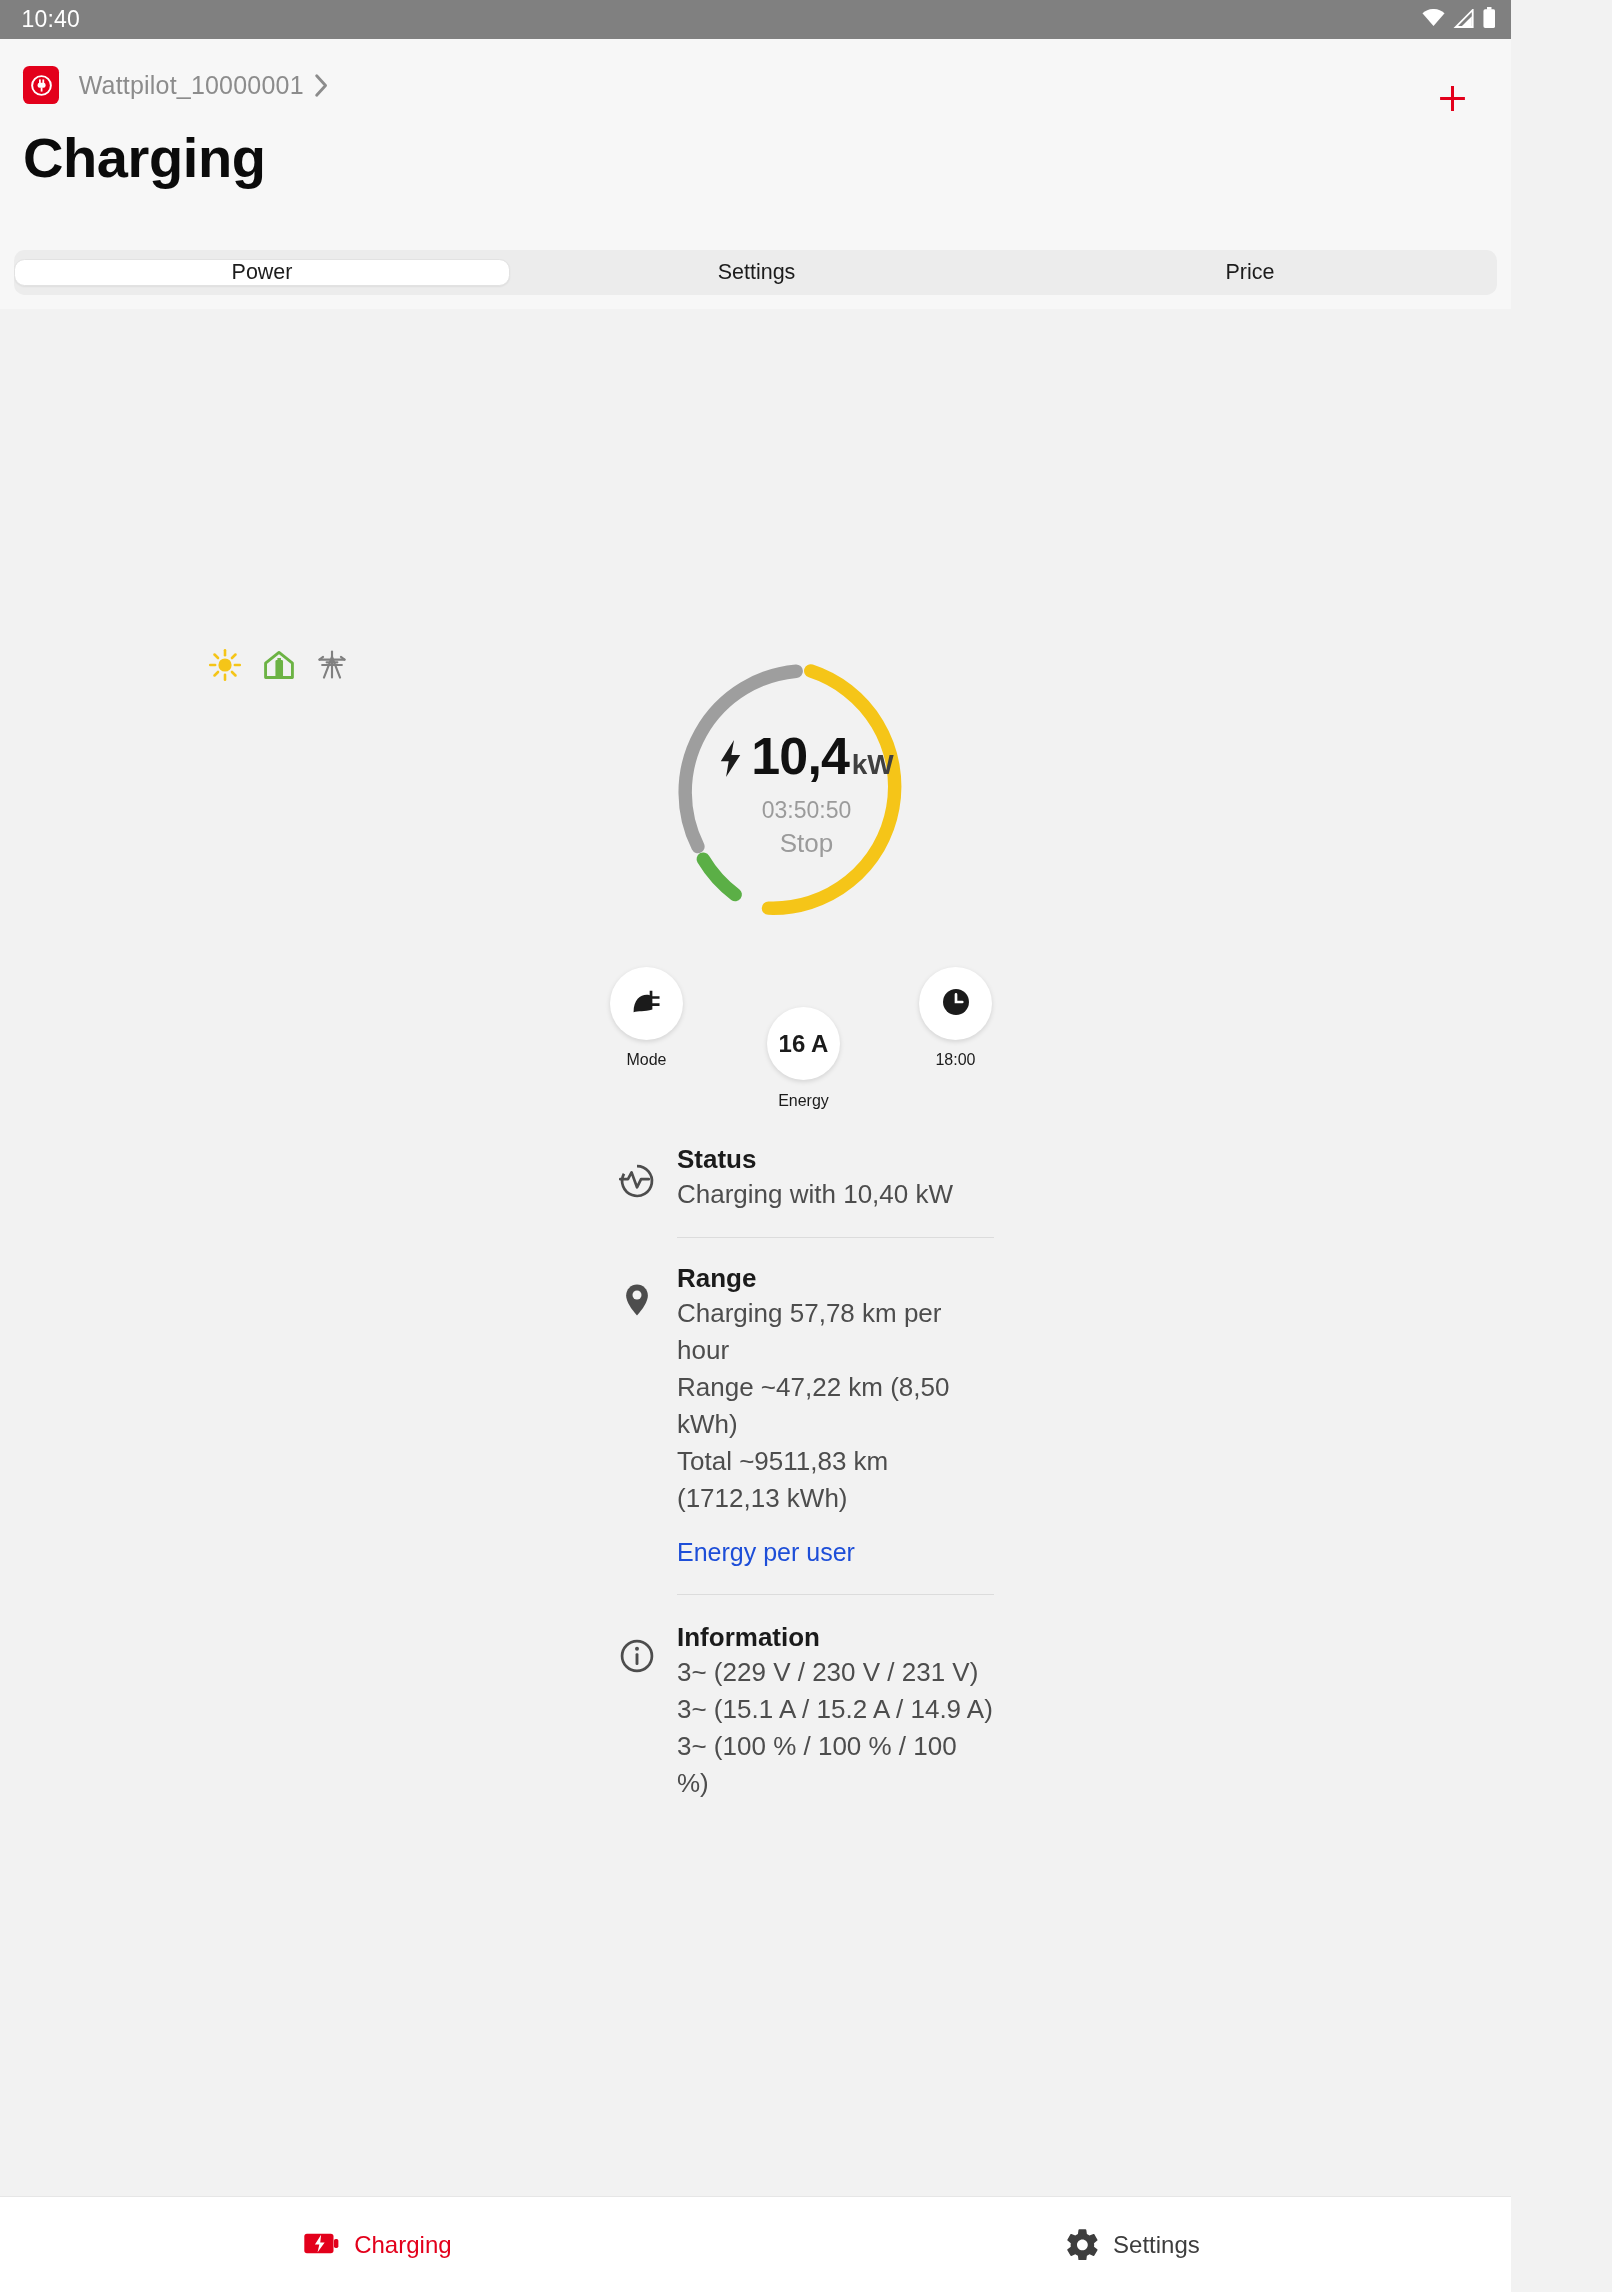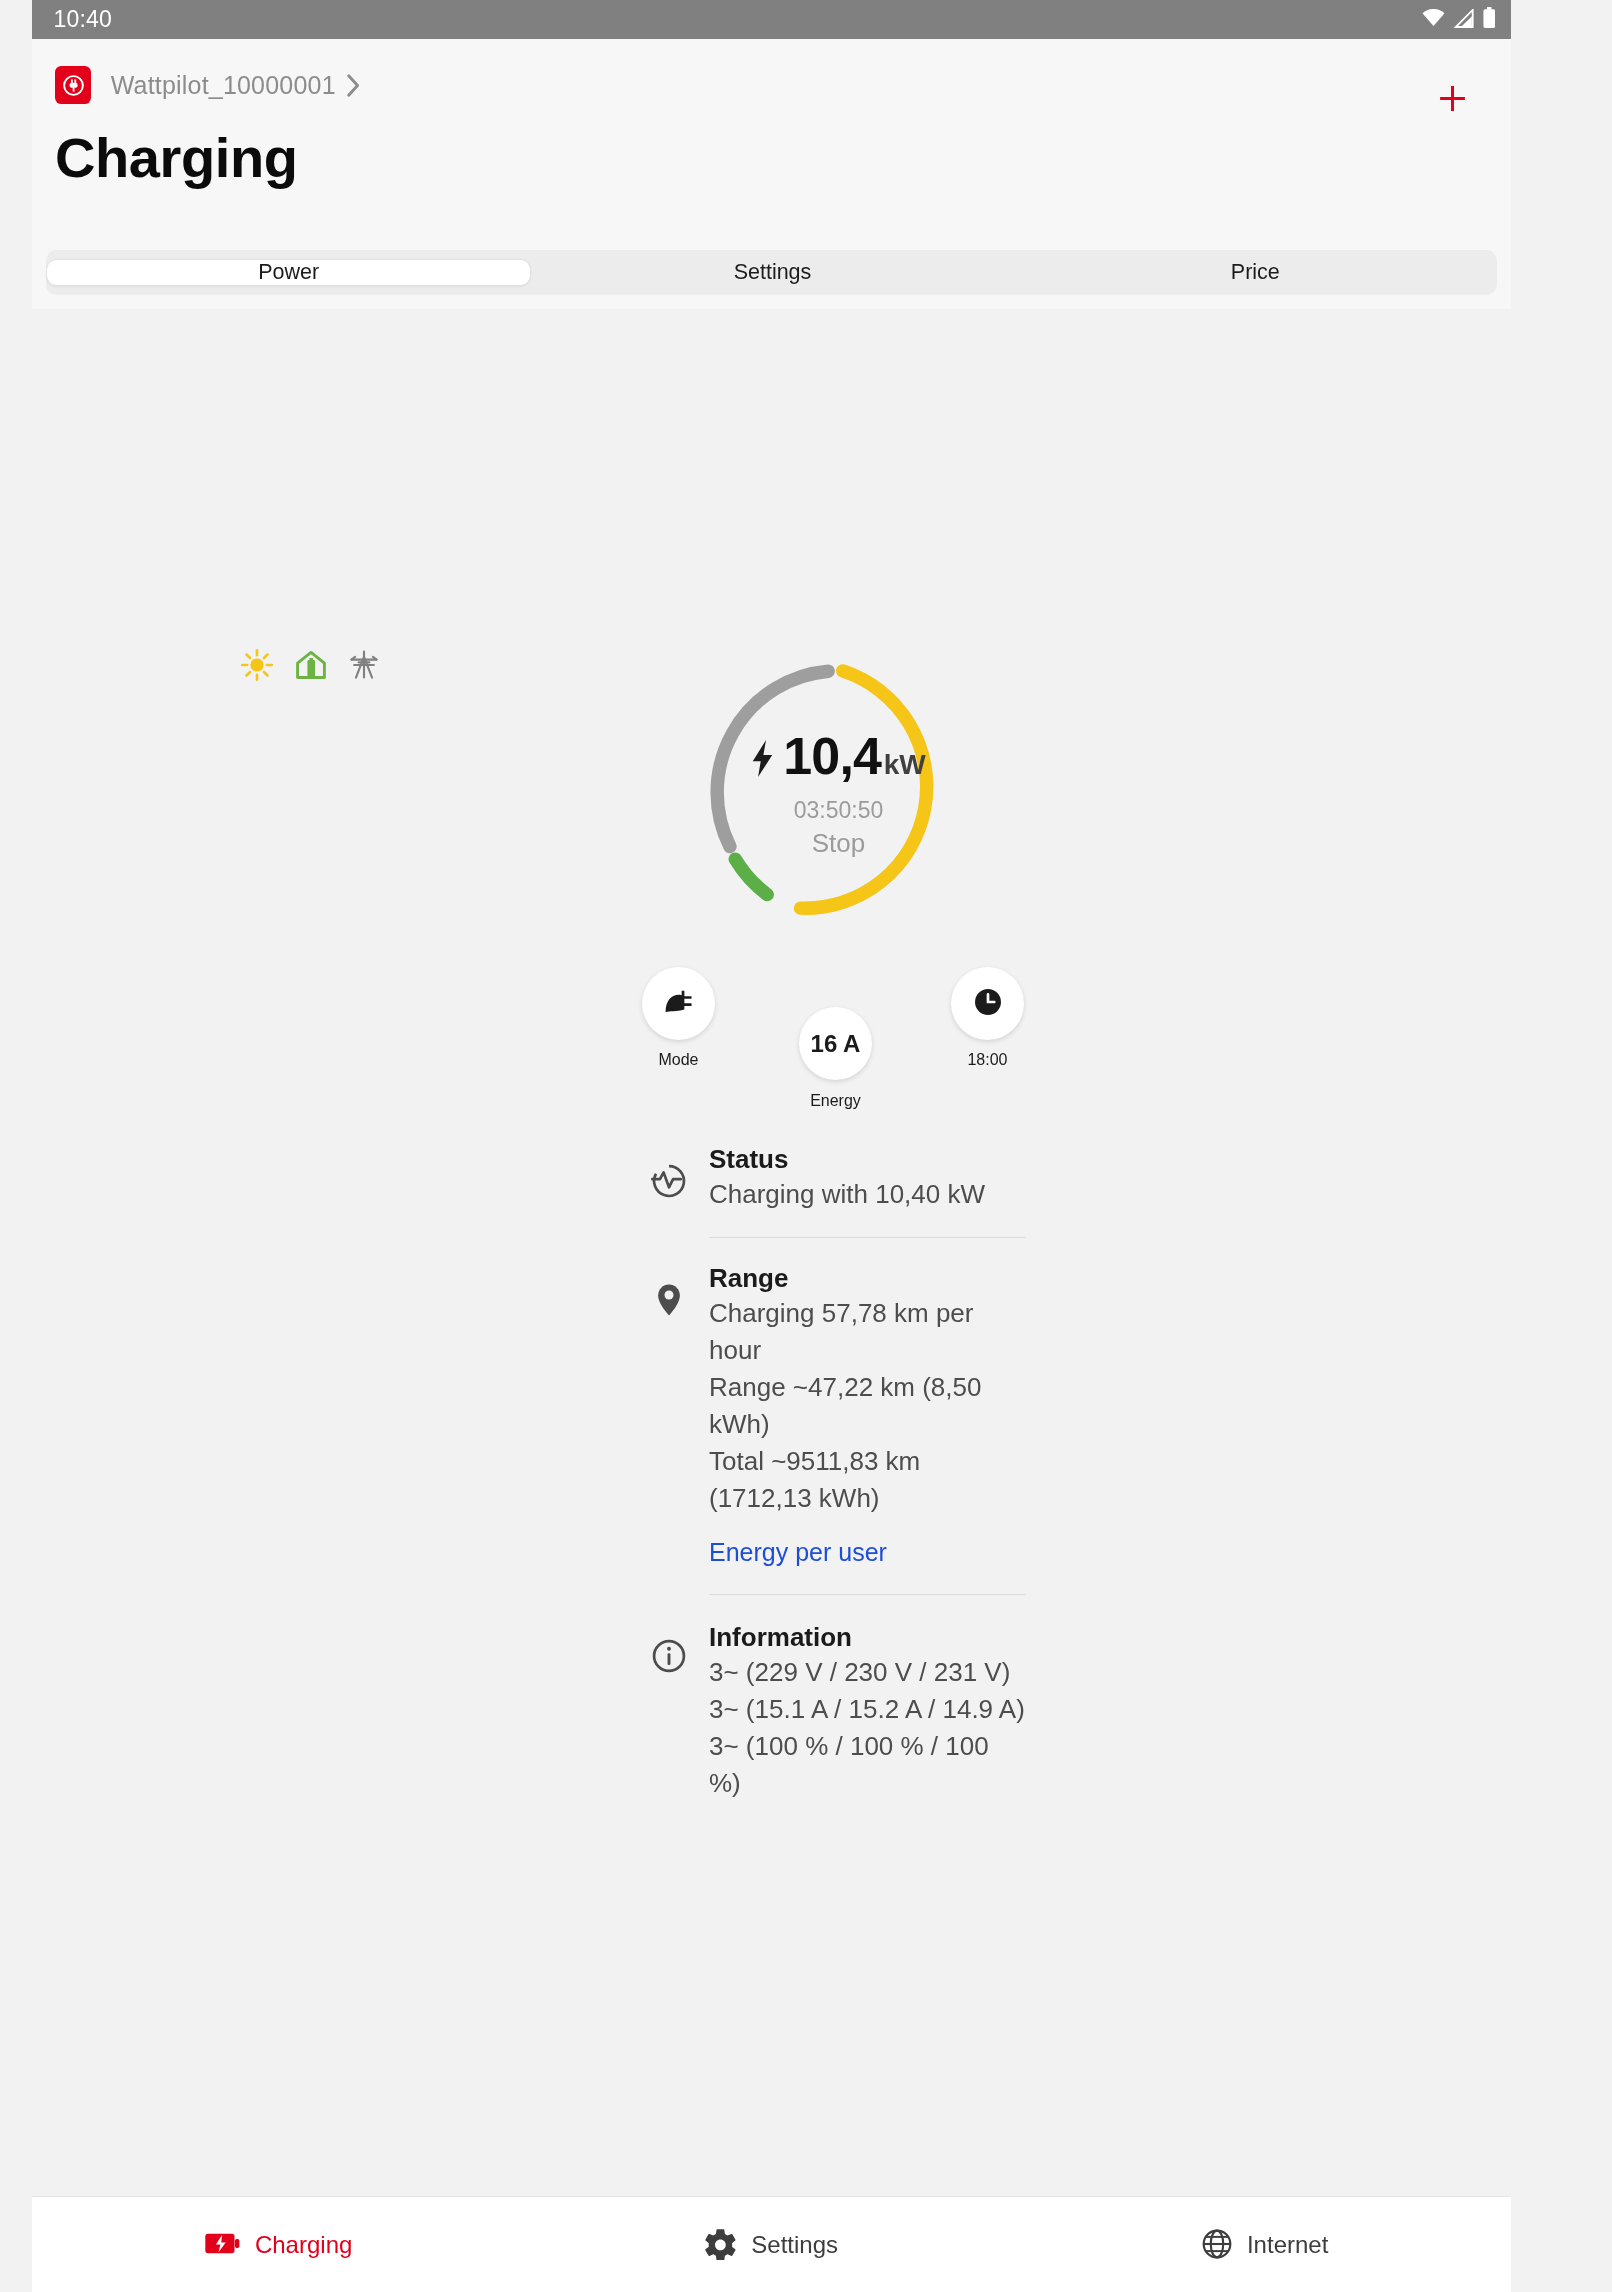--- a/index.html
+++ b/index.html
@@ -7,21 +7,20 @@
     width: 1612px; height: 2293px;
     font-family: "Liberation Sans", sans-serif;
     background: #f2f2f2;
     overflow: hidden;
   }
   .screen {
     position: relative;
     width: 1511px; height: 2293px;
     display: flex; flex-direction: column;
     background: #f2f2f2;
-    padding-left: 32px;
   }
 
   
   .statusbar {
     height: 39px; flex: 0 0 39px;
     background: #808080;
     display: flex; align-items: center; justify-content: space-between;
     padding: 0 16px 0 21.5px;
     color: #ffffff;
   }
@@ -393,28 +392,16 @@
 
     <div class="navitem">
       <span>
         <svg width="32" height="32" viewBox="0 0 36 36">
           <path fill="#3d3d3d" d="M31.4 20.2c.1-.7.2-1.4.2-2.2s-.1-1.5-.2-2.2l4-3.1c.4-.3.5-.8.2-1.2l-3.8-6.5c-.2-.4-.7-.6-1.2-.4l-4.7 1.9c-1-.7-2-1.4-3.2-1.8L22 -.4c-.1-.5-.5-.8-1-.8h-7.6c-.5 0-.9.3-1 .8l-.7 5.1c-1.2.4-2.2 1.1-3.2 1.8L3.8 4.6c-.5-.2-1 0-1.2.4l-3.8 6.5c-.2.4-.1.9.2 1.2l4 3.1c-.1.7-.2 1.5-.2 2.2s.1 1.5.2 2.2l-4 3.1c-.4.3-.5.8-.2 1.2l3.8 6.5c.2.4.7.6 1.2.4l4.7-1.9c1 .7 2 1.4 3.2 1.8l.7 5.1c.1.5.5.8 1 .8H21c.5 0 .9-.3 1-.8l.7-5.1c1.2-.4 2.2-1.1 3.2-1.8l4.7 1.9c.5.2 1 0 1.2-.4l3.8-6.5c.2-.4.1-.9-.2-1.2l-4-3.1zM17.2 24.6c-3.6 0-6.6-3-6.6-6.6s3-6.6 6.6-6.6 6.6 3 6.6 6.6-3 6.6-6.6 6.6z" transform="translate(1.5 2.5) scale(0.92)"></path>
         </svg>
       </span>
       <span class="navlabel">Settings</span>
     </div>
 
-    <div class="navitem">
-      <span>
-        <svg width="32" height="32" viewBox="0 0 36 36">
-          <circle cx="18" cy="18" r="15" fill="none" stroke="#3d3d3d" stroke-width="2.4"></circle>
-          <ellipse cx="18" cy="18" rx="7" ry="15" fill="none" stroke="#3d3d3d" stroke-width="2.4"></ellipse>
-          <line x1="3" y1="18" x2="33" y2="18" stroke="#3d3d3d" stroke-width="2.4"></line>
-          <line x1="5.5" y1="10" x2="30.5" y2="10" stroke="#3d3d3d" stroke-width="2.2"></line>
-          <line x1="5.5" y1="26" x2="30.5" y2="26" stroke="#3d3d3d" stroke-width="2.2"></line>
-        </svg>
-      </span>
-      <span class="navlabel">Internet</span>
-    </div>
   </div>
 
 </div>
 
 
 </body></html>

